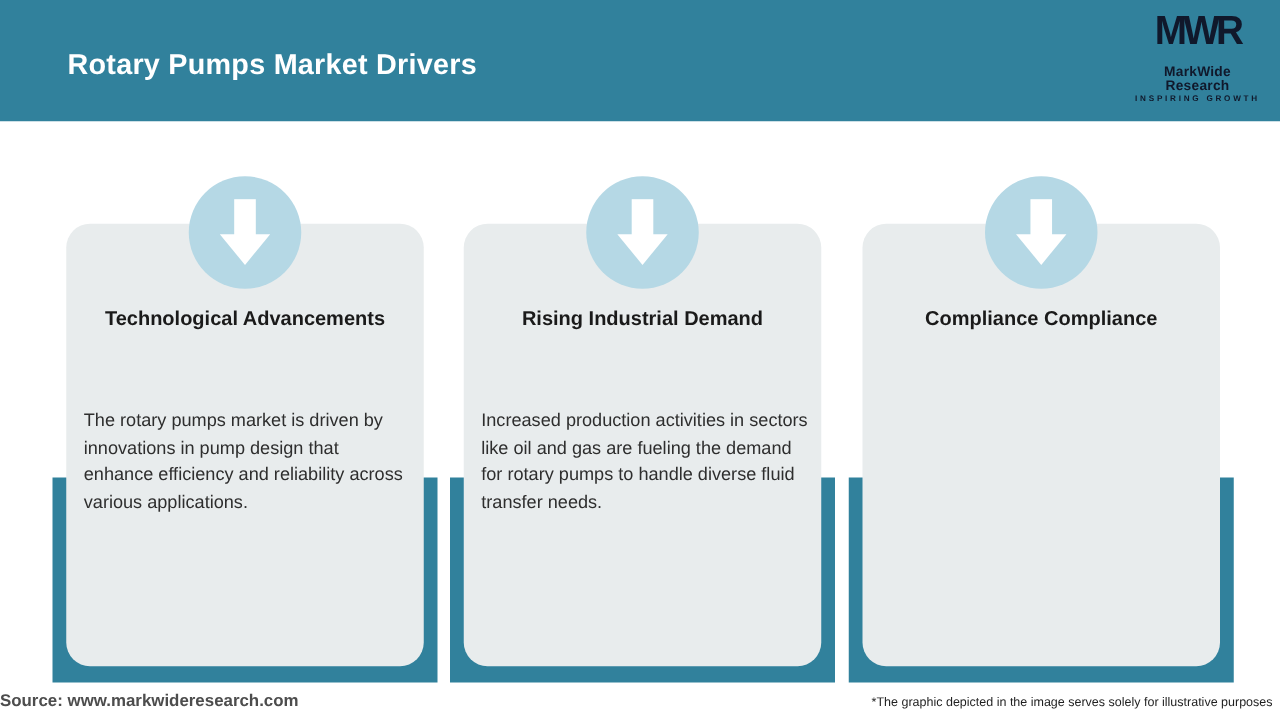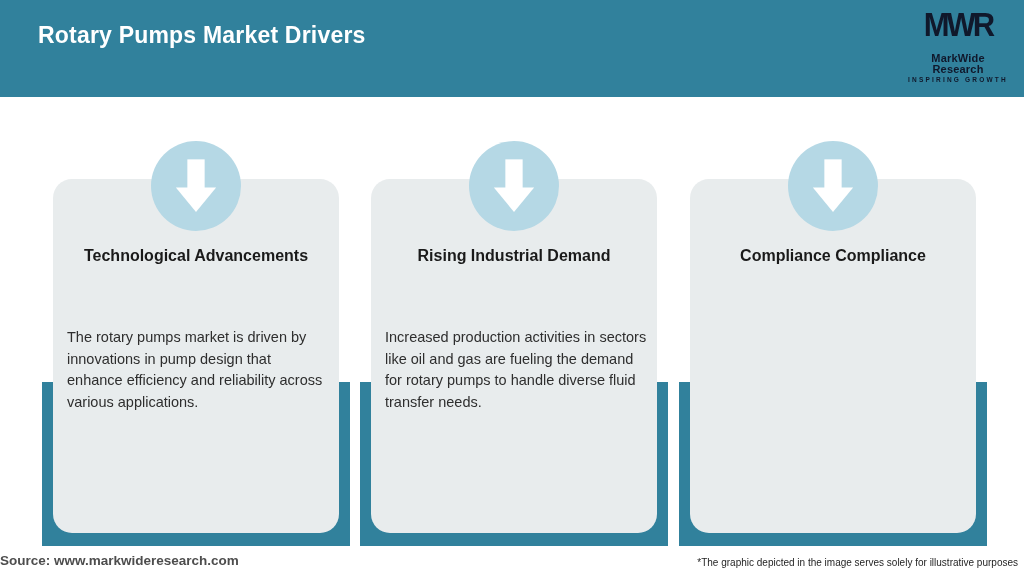--- a/index.html
+++ b/index.html
@@ -9,21 +9,21 @@
     background:#ffffff;
   }
   .slide{position:relative;width:1024px;height:576px;background:#ffffff;}
 
   
   .header{
     position:absolute;left:0;top:0;width:1024px;height:97px;
     background:#31819c;
   }
   .page-title{
-    position:absolute;left:38px;top:22px;margin:0;
+    position:absolute;left:38px;top:22px;margin:16px;
     color:#ffffff;font-size:23px;font-weight:bold;letter-spacing:.2px;
   }
   .logo{
     position:absolute;top:9px;right:16px;width:100px;
     text-align:center;color:#10182b;line-height:1;
   }
   .logo-acronym{
     font-size:31px;font-weight:900;letter-spacing:-3px;
     transform:scaleY(1.05);
   }

